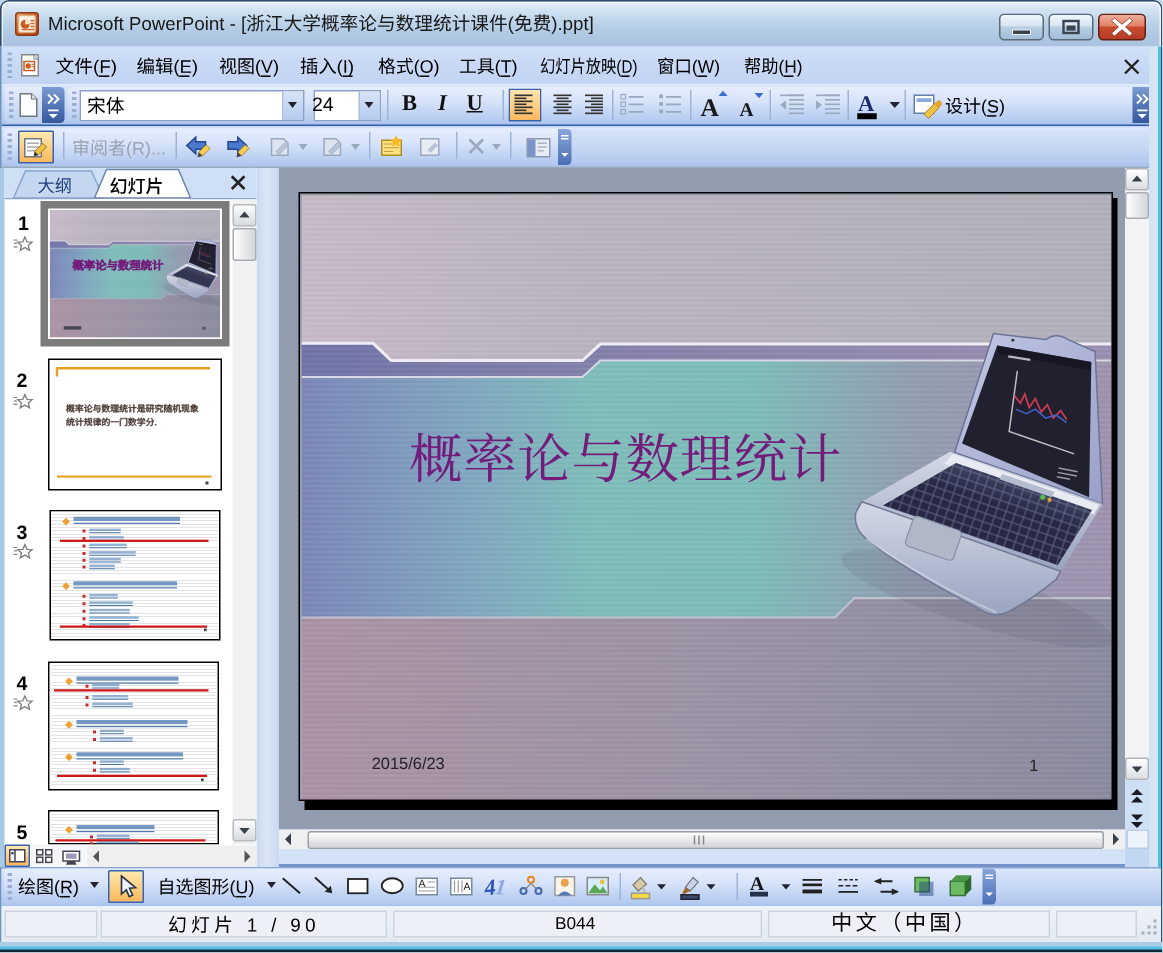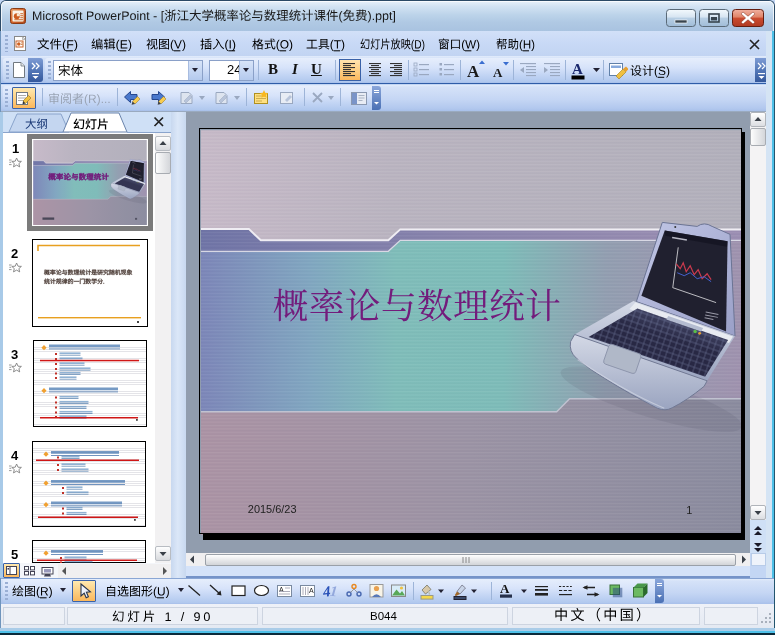--- a/index.html
+++ b/index.html
@@ -128,21 +128,21 @@
 <div class="a grip" style="left:48px;top:61px;height:18px;"></div>
 <div class="a combo" style="left:53px;top:59.5px;width:150px;height:21px;"></div>
 <svg class="a" style="left:58px;top:60px" width="40" height="20" viewBox="0 0 40 20">
       <path d="M5.8 7.5V9.5H0.9V10.4H5.0C3.9 12.2 2.1 13.8 0.4 14.7C0.7 14.9 1.0 15.2 1.1 15.4C2.9 14.5 4.6 12.7 5.8 10.8V16.0H6.7V10.8C7.9 12.7 9.7 14.4 11.4 15.4C11.5 15.1 11.9 14.7 12.1 14.5C10.4 13.7 8.5 12.1 7.4 10.4H11.6V9.5H6.7V7.5ZM5.4 4.7C5.6 5.1 5.8 5.5 6.0 5.9H1.0V8.6H2.0V6.8H10.5V8.6H11.5V5.9H7.1C6.9 5.5 6.6 4.9 6.3 4.5Z M15.6 4.5C15.0 6.4 14.0 8.3 12.9 9.5C13.1 9.8 13.3 10.2 13.4 10.5C13.8 10.0 14.2 9.6 14.5 9.0V16.0H15.4V7.4C15.8 6.6 16.2 5.7 16.5 4.8ZM17.7 12.8V13.7H19.8V15.9H20.7V13.7H22.7V12.8H20.7V8.5C21.5 10.7 22.6 12.8 24.0 13.9C24.1 13.7 24.4 13.4 24.7 13.2C23.3 12.1 22.0 10.0 21.3 7.9H24.4V7.0H20.7V4.5H19.8V7.0H16.2V7.9H19.2C18.4 10.1 17.1 12.2 15.7 13.3C15.9 13.4 16.3 13.8 16.4 14.0C17.7 12.8 19.0 10.7 19.8 8.5V12.8Z" fill="#000"></path>
     </svg>
 <div class="a carr" style="left:188px;top:60.5px;width:14px;height:19px;"></div>
 <svg class="a" style="left:188px;top:60px" width="14" height="20" viewBox="0 0 14 20">
       <path d="M4 8 L7 12 L10 8 Z" fill="#223"></path>
     </svg>
 <div class="a combo" style="left:209px;top:59.5px;width:45px;height:21px;"></div>
-<div class="a" style="left:227px;top:62px;font-size:13px;color:#000;text-align:right;">24</div>
+<div class="a" style="left:208px;top:62px;font-size:13px;color:#000;text-align:right;">24</div>
 <div class="a carr" style="left:239px;top:60.5px;width:14px;height:19px;"></div>
 <svg class="a" style="left:239px;top:60px" width="14" height="20" viewBox="0 0 14 20">
       <path d="M4 8 L7 12 L10 8 Z" fill="#223"></path>
     </svg>
 <div class="a tsep" style="left:258px;top:60px;height:20px;"></div>
 <div class="a" style="left:263px;top:59px;width:70px;height:23px;font-size:15px;color:#111;">
       <b style="position:absolute;left:5px;top:2px;font-family:'Liberation Serif',serif;">B</b>
       <i style="position:absolute;left:29px;top:2px;font-family:'Liberation Serif',serif;font-weight:bold;">I</i>
       <span style="position:absolute;left:48px;top:2px;text-decoration:underline;font-family:'Liberation Serif',serif;font-weight:bold;">U</span>
     </div>

